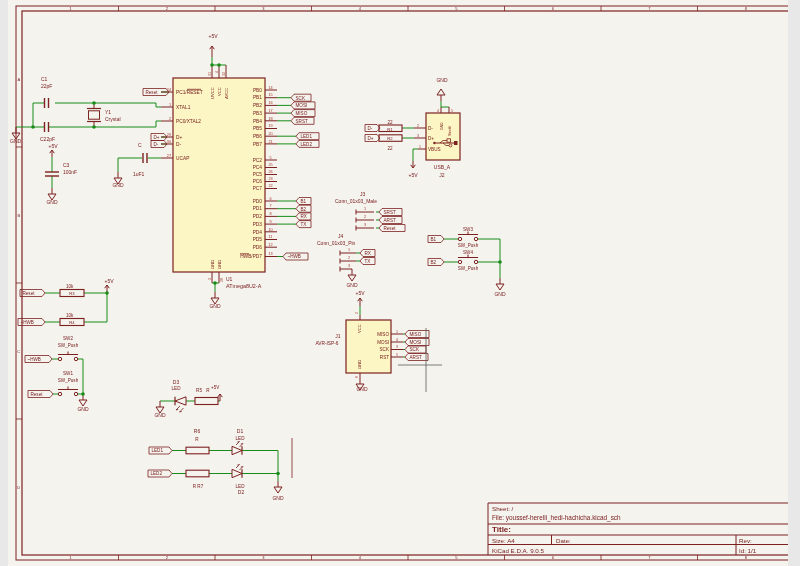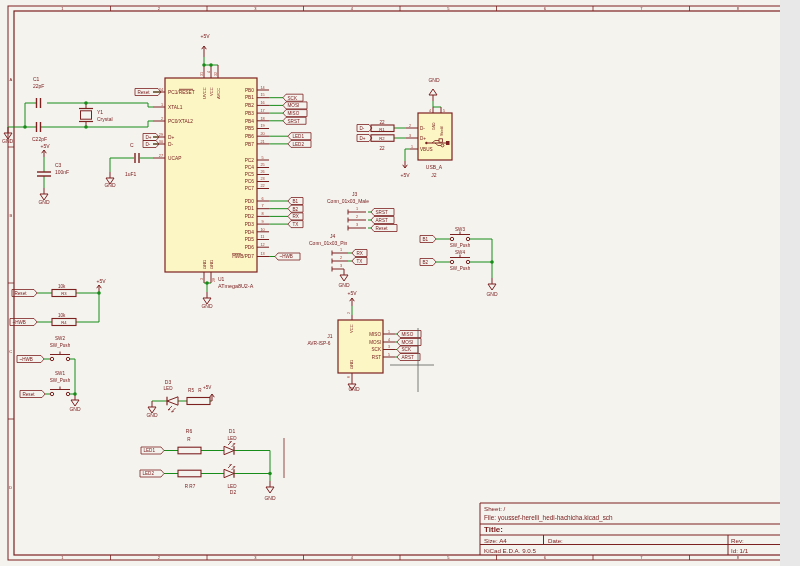--- a/index.html
+++ b/index.html
@@ -1,17 +1,17 @@
 <!DOCTYPE html>
 <html><head>
 <meta charset="utf-8">
 <style>
   html,body{margin:0;padding:0;background:#e8e8e8;}
   .page{width:780px;height:566px;position:relative;overflow:hidden;
-        font-family:"Liberation Sans", sans-serif;}
+        font-family:"Liberation Sans", sans-serif;padding-left:8px;}
   svg{display:block;}
   text{font-family:"Liberation Sans", sans-serif;}
 </style>
 </head>
 <body>
 
 <div class="page">
   <svg id="schematic-svg" width="800" height="566" viewBox="0 0 800 566" style="background: rgb(244, 243, 238);">
       <g>
         <rect x="8" y="6" width="784" height="554" fill="none" stroke="#7c2020" stroke-width="1"></rect>

